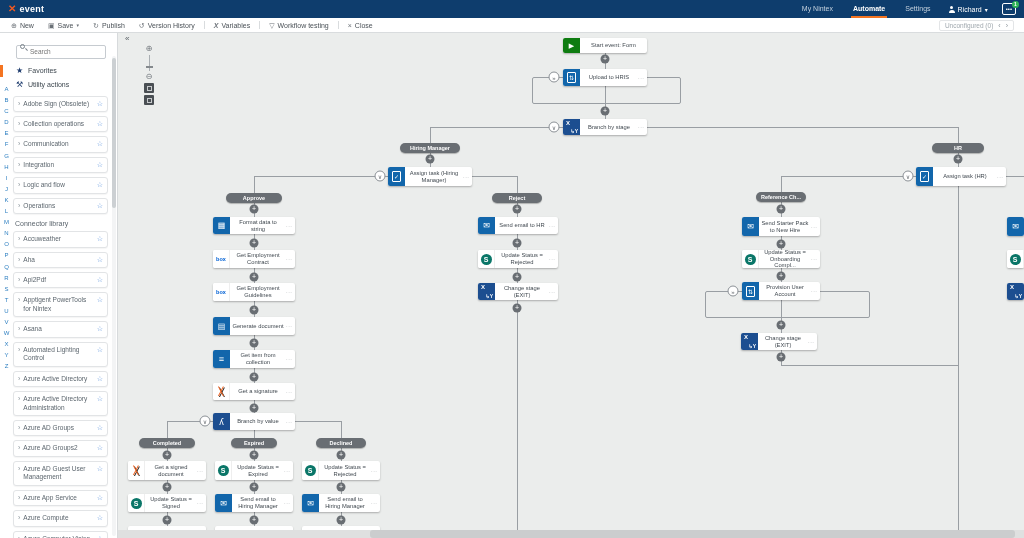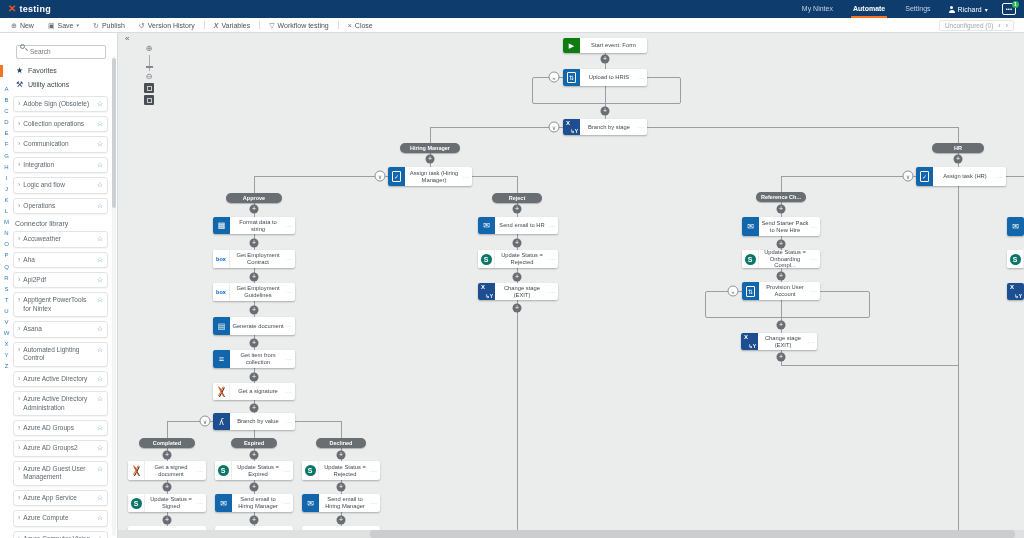--- a/index.html
+++ b/index.html
@@ -496,21 +496,21 @@
       </div>
   </div>
   <div class="panel-scroll">
       <div class="panel-thumb"></div>
     </div>
 </div>
 
 <div class="topbar">
   <div class="logo">
     <span class="logo-x">✕</span>
-    <span class="logo-t">testing</span>
+    <span class="logo-t">event</span>
   </div>
   <div class="top-nav">
       <div class="nav-item">My Nintex</div>
       <div class="nav-item active">Automate</div>
       <div class="nav-item">Settings</div>
     </div>
   <div class="user">
     <span class="person"></span>
     <span>Richard</span>
     <span class="caret">▾</span>

